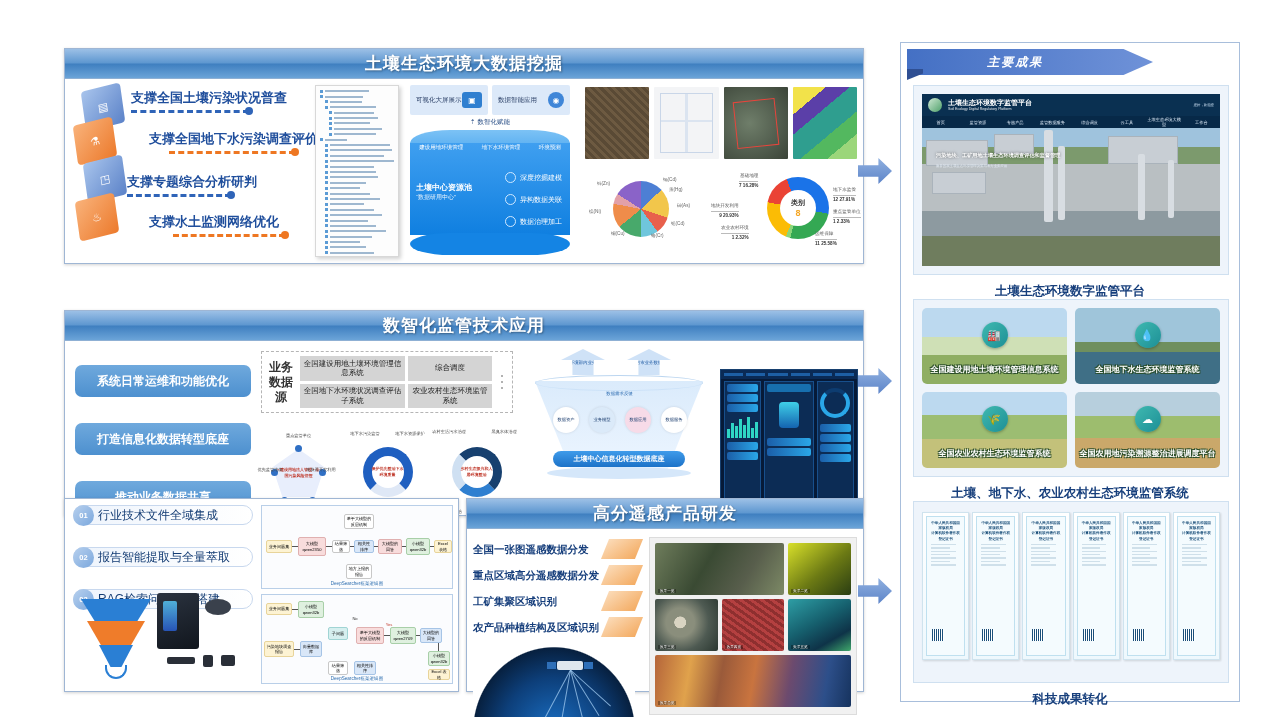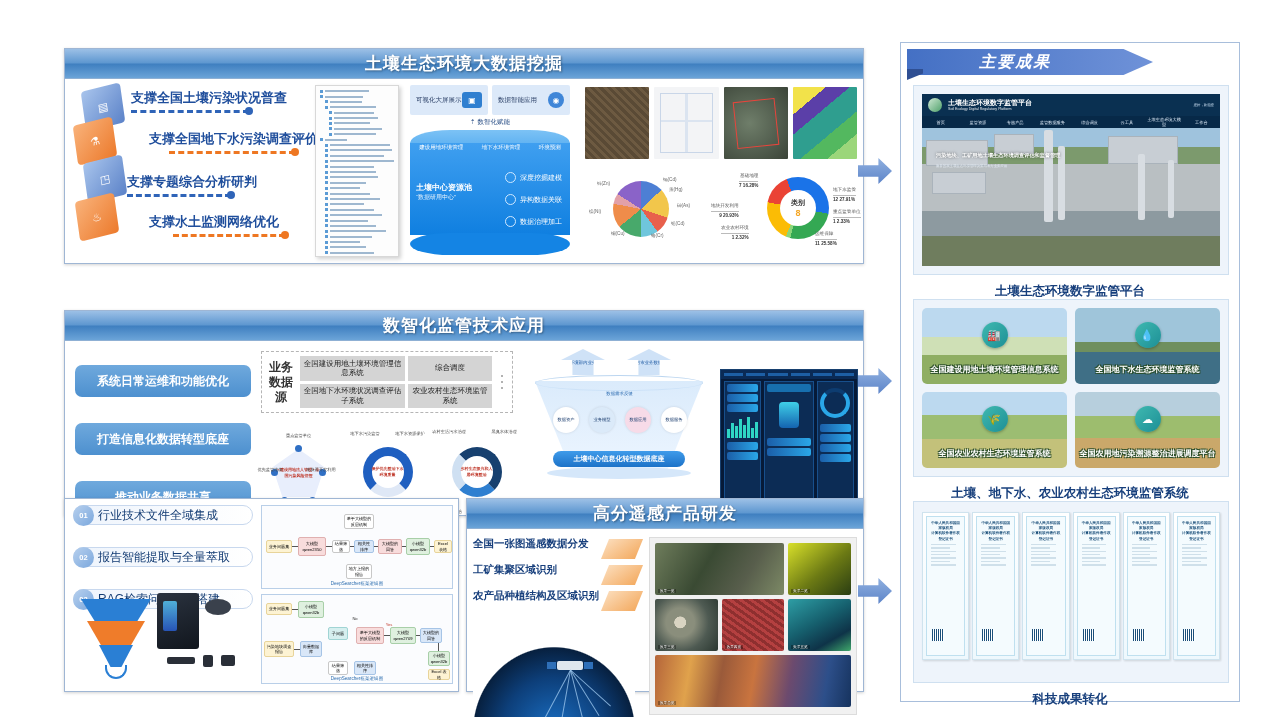--- a/index.html
+++ b/index.html
@@ -210,21 +210,21 @@
   .n-green { background:#dff0df; border:1px solid #a8cfa8; }
   .n-blue  { background:#d9e7f8; border:1px solid #a6c4e6; }
   .n-teal  { background:#d6efef; border:1px solid #a0d4d4; }
   .n-white { background:#ffffff; border:1px solid #c8c8c8; }
   .conn { position:absolute; background:#555; height:1px; }
   .conn.v { width:1px; }
 
   
   #panel4 { left: 466px; top: 498px; width: 398px; height: 194px; }
   .p4-list { position:absolute; left:6px; top:8px; width:170px; }
-  .p4-item { position:relative; height:26px; display:flex; align-items:flex-start; }
+  .p4-item { position:relative; height:26px; display:flex; align-items:center; }
   .p4-item .t { font-size:10.5px; color:#173f7c; font-weight:bold; white-space:nowrap; z-index:2; }
   .p4-item .slash { position:absolute; right:4px; top:2px; width:34px; height:20px;
                     background:linear-gradient(135deg,#fbd9b4,#f3a75a); transform: skewX(-22deg); opacity:.95; }
   .p4-globe { position:absolute; left:6px; top:118px; width:162px; height:70px;
               background: radial-gradient(ellipse at 50% 120%, #1a6fc4 0%, #0d3f7a 45%, #07203f 70%, #ffffff 71%);
               overflow:hidden; }
   .sat { position:absolute; left:84px; top:14px; width:26px; height:9px; background:#dfe7ee; border-radius:2px; }
   .sat::before, .sat::after { content:""; position:absolute; top:1px; width:9px; height:7px; background:#2e6fb8; }
   .sat::before { left:-10px; } .sat::after { right:-10px; }
   .beam { position:absolute; background:#9ec8ef; width:1px; transform-origin: top center; opacity:.8; }
@@ -244,21 +244,21 @@
   
   #right { position:absolute; left: 900px; top: 42px; width: 340px; height: 660px;
            border:1px solid #a8bedb; background:#fff; }
   .ribbon { position:absolute; left:6px; top:6px; width:246px; height:32px; }
   .ribbon .body { position:absolute; left:0; top:0; width:100%; height:26px;
                   background:linear-gradient(to right,#4470c4,#6f92d8);
                   clip-path: polygon(0 0, 88% 0, 100% 50%, 88% 100%, 0 100%); }
   .ribbon .tail { position:absolute; left:0; top:20px; width:16px; height:11px; background:#2f4f93;
                   clip-path: polygon(0 0,100% 0,100% 40%,0 100%); }
   .ribbon .ttl { position:absolute; left:0; top:0; width:88%; height:26px; display:flex; align-items:center; justify-content:center;
-                 color:#fff; font-size:16px; font-weight:bold; font-style:italic; letter-spacing:2px; }
+                 color:#fff; font-size:12px; font-weight:bold; font-style:italic; letter-spacing:2px; }
 
   .rcard { position:absolute; background:#eef4fb; border:1px solid #cfe0f0; }
   #rc1 { left:12px; top:42px; width:316px; height:190px; }
   #rc2 { left:12px; top:256px; width:316px; height:178px; }
   #rc3 { left:12px; top:458px; width:316px; height:182px; }
   .rcap { position:absolute; left:0; width:100%; text-align:center; font-size:12.5px; color:#173f7c; font-weight:bold; }
   #cap1 { top:240px; } #cap2 { top:442px; } #cap3 { top:648px; }
 
   .site { position:absolute; inset:8px; background:#0e4a78; overflow:hidden; }
   .site-head { height:22px; background:rgba(9,44,74,.85); display:flex; align-items:center; padding:0 6px; gap:6px; }
@@ -799,20 +799,24 @@
     <div class="panel-head">
       <span class="ttl">高分遥感产品研发</span>
     </div>
     <div class="panel-body">
       <div class="p4-list">
         <div class="p4-item">
           <span class="t">全国一张图遥感数据分发</span>
           <span class="slash"></span>
         </div>
         <div class="p4-item">
+          <span class="t">重点区域高分遥感数据分发</span>
+          <span class="slash"></span>
+        </div>
+        <div class="p4-item">
           <span class="t">工矿集聚区域识别</span>
           <span class="slash"></span>
         </div>
         <div class="p4-item">
           <span class="t">农产品种植结构及区域识别</span>
           <span class="slash"></span>
         </div>
       </div>
 
       <div class="p4-globe">

